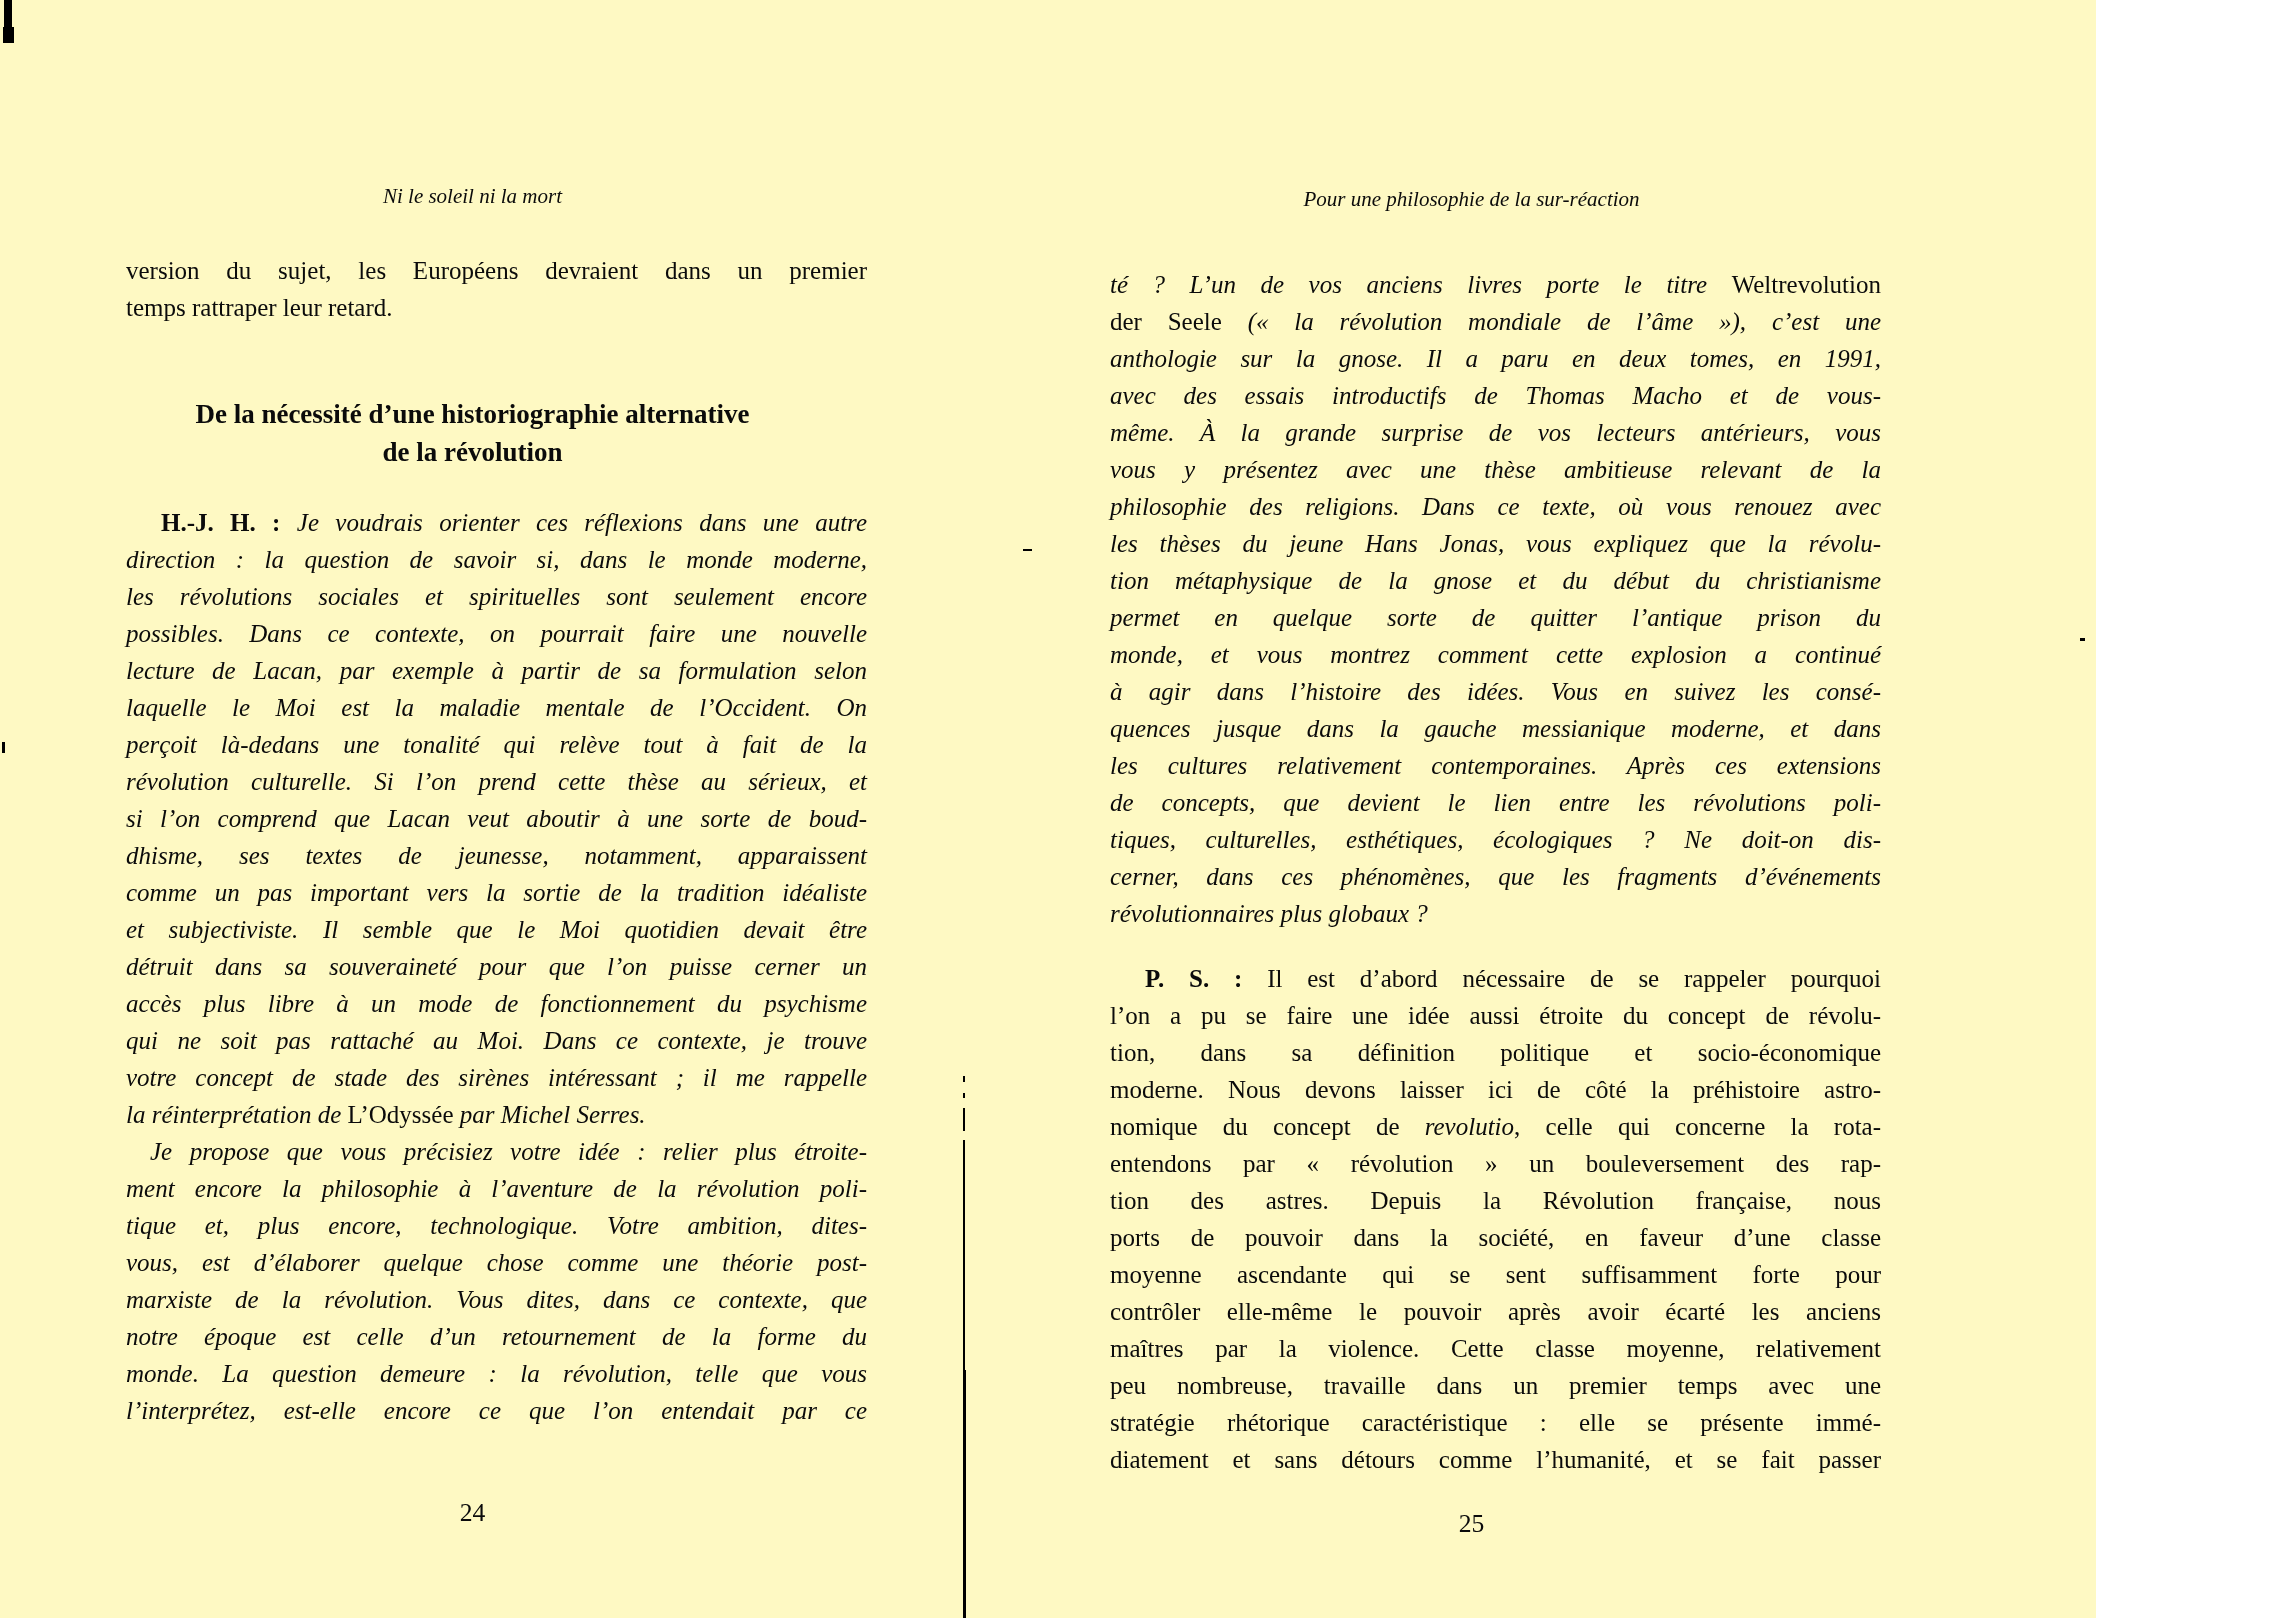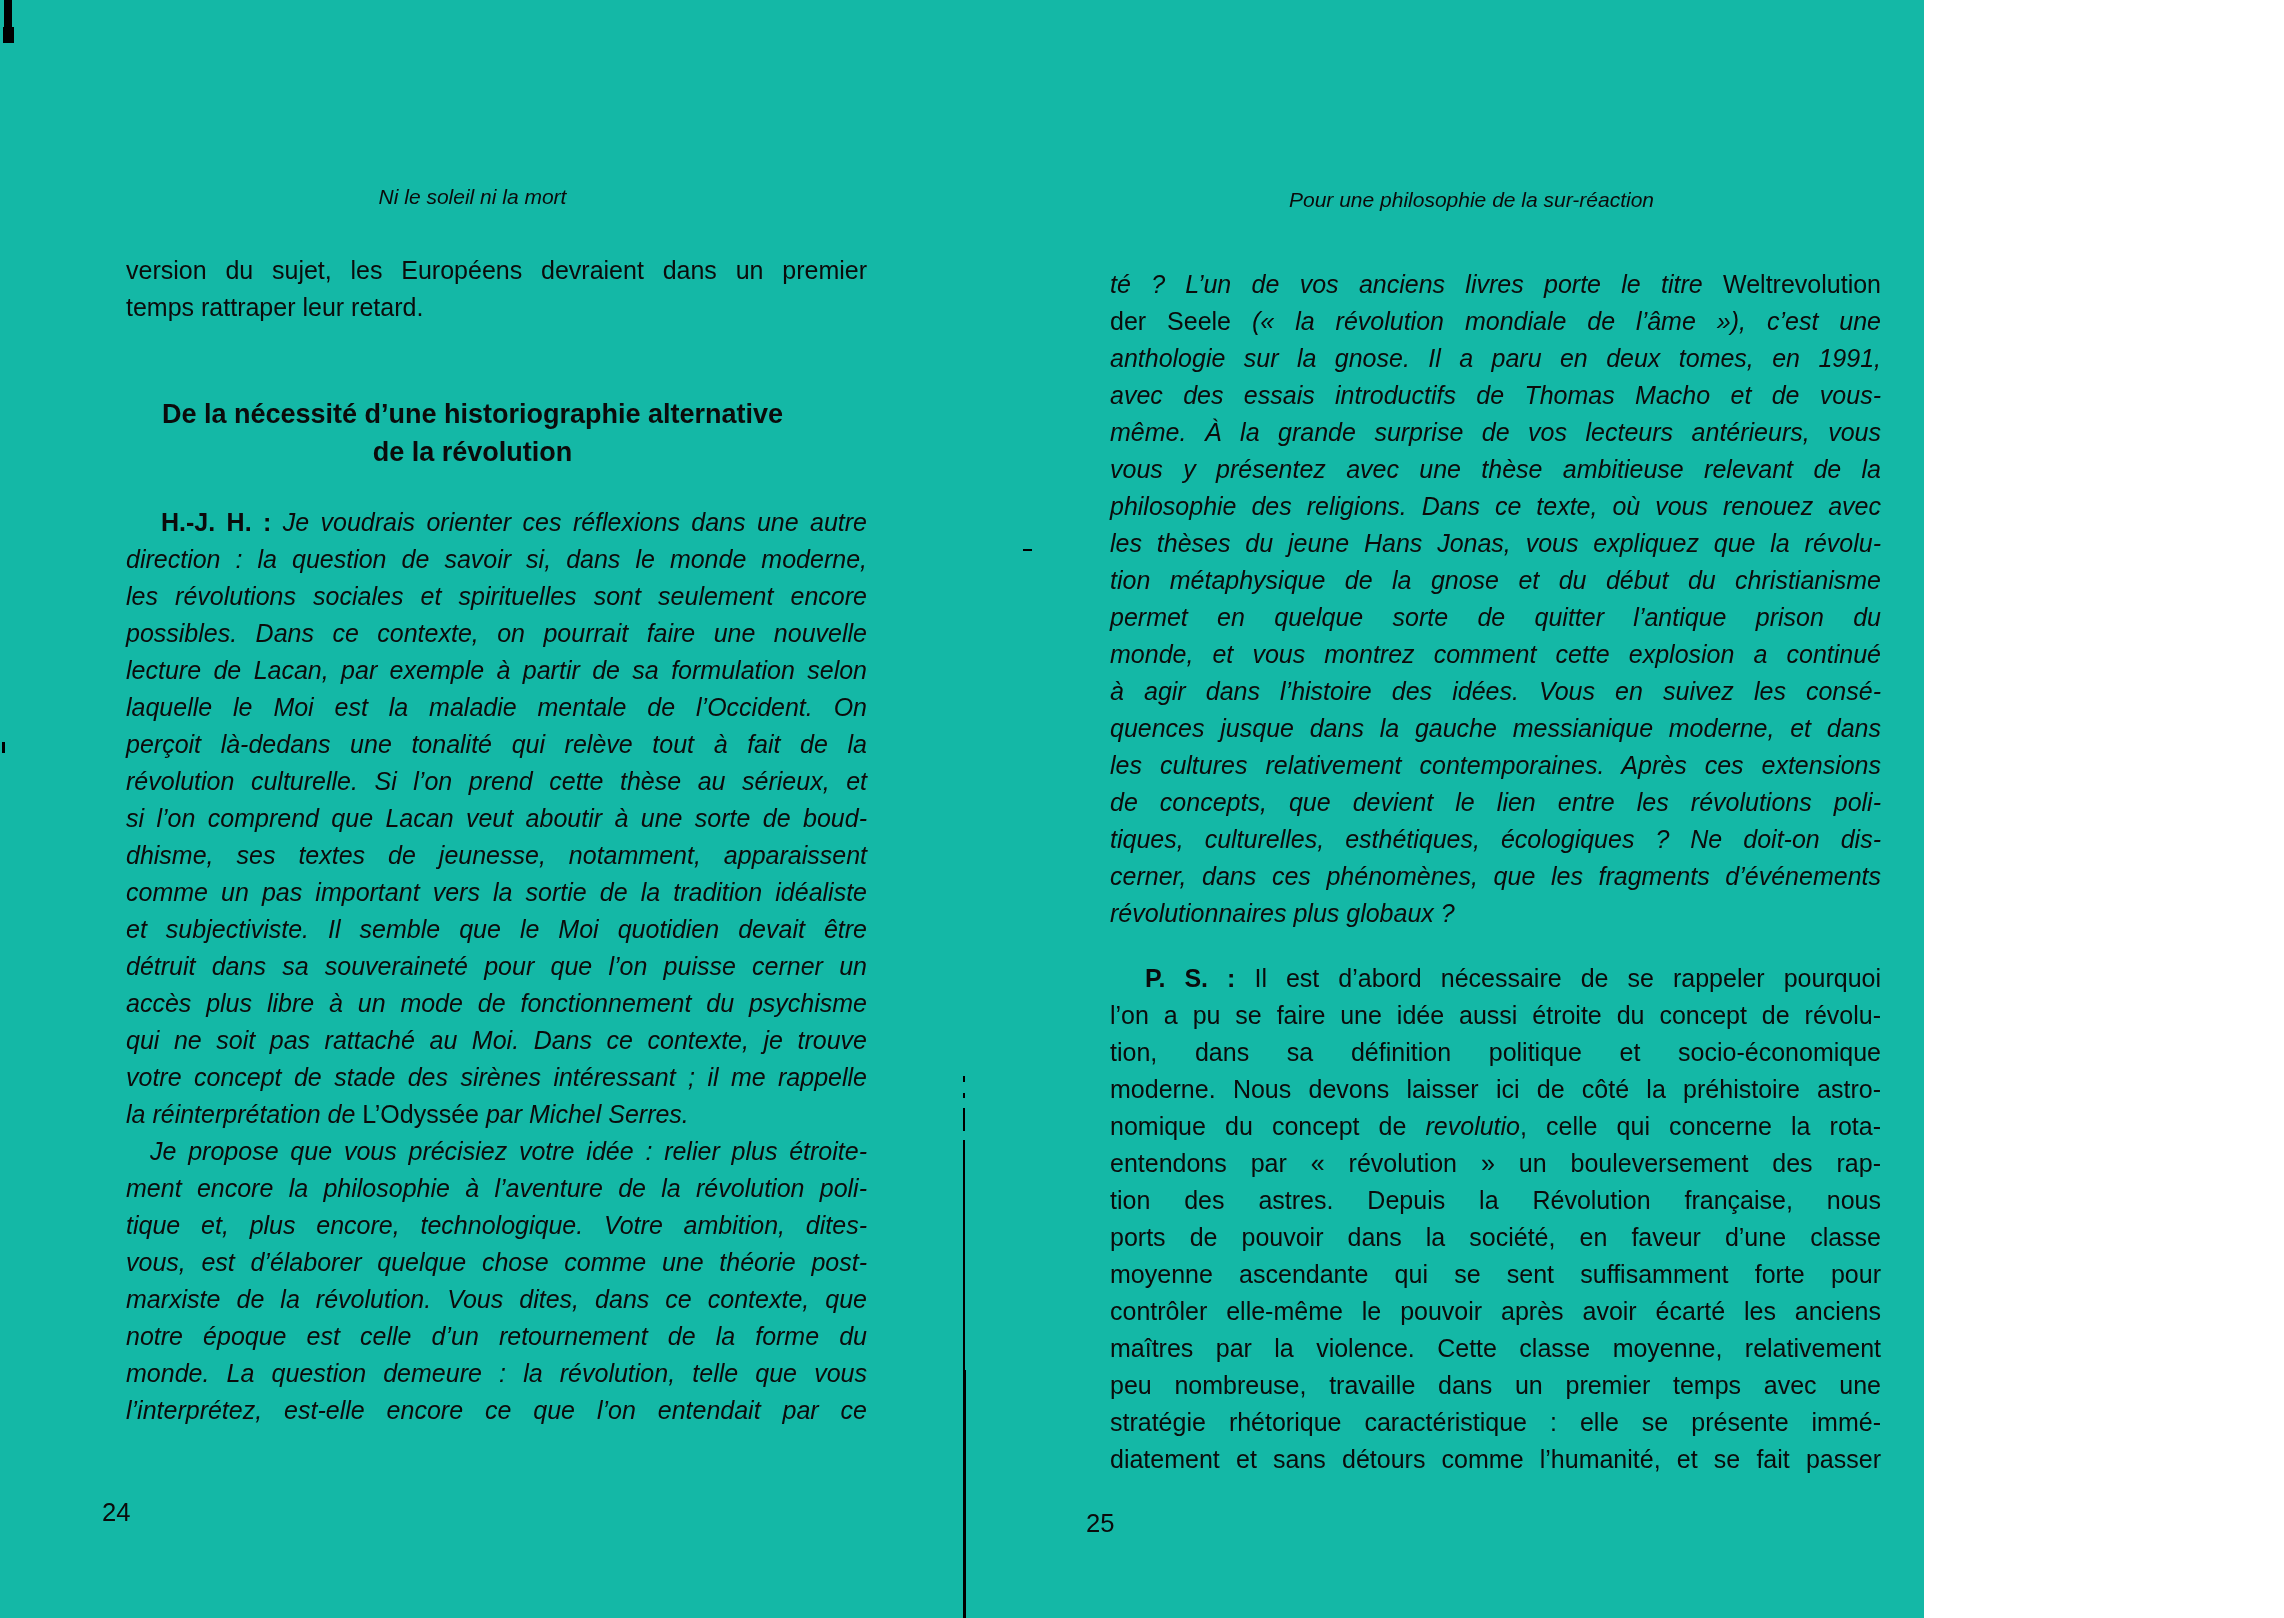--- a/index.html
+++ b/index.html
@@ -1,23 +1,23 @@
 <!DOCTYPE html>
 <html style="font-size:12px"><head>
 <meta charset="utf-8">
 <style>
   html, body { margin: 0; padding: 0; }
   body { background: #ffffff; }
   #spread {
     position: relative;
-    width: 1924px;
+    width: 2096px;
     height: 1618px;
-    background: #14b8a6;
+    background: #fef9c3;
     color: #0b0b0b;
-    font-family: Liberation Sans, sans-serif;
+    font-family: Liberation Serif, serif;
     overflow: hidden;
   }
   .block { position: absolute; }
   .left-col  { left: 102px;  width: 741px;  }
   .right-col { left: 1086px; width: 771px; }
 
   .running-head {
     text-align: center;
     font-style: italic;
     font-size: 21px;
@@ -28,21 +28,21 @@
     line-height: 37px;
     margin-left: 24px;
   }
   .section-heading {
     font-size: 27px;
     line-height: 38px;
     font-weight: bold;
   }
   .section-heading .line { text-align: center !important; text-align-last: center !important; }
   .page-number {
-    text-align: left;
+    text-align: center;
     font-size: 25.6px;
     line-height: 29px;
   }
 
   .line {
     text-align: justify;
     text-align-last: justify;
     -moz-text-align-last: justify;
     white-space: normal;
   }

